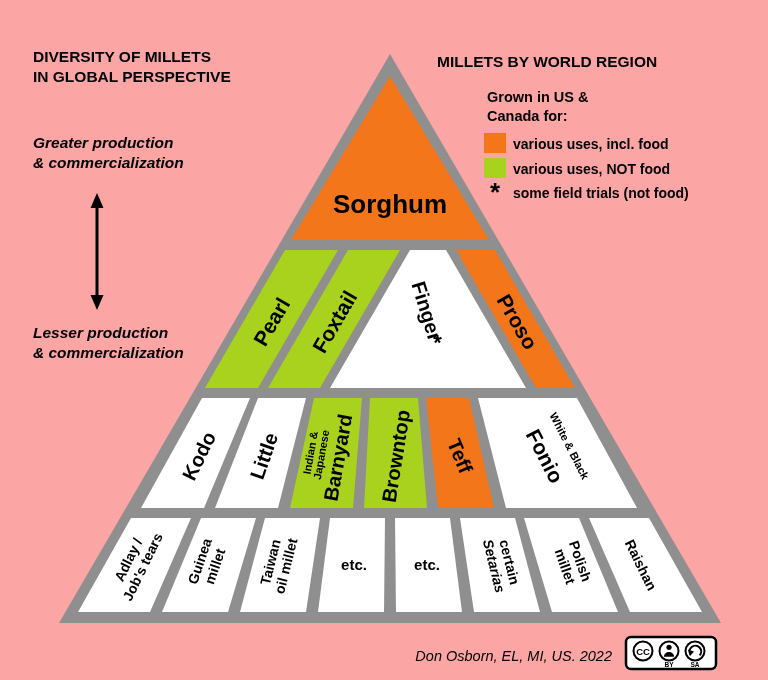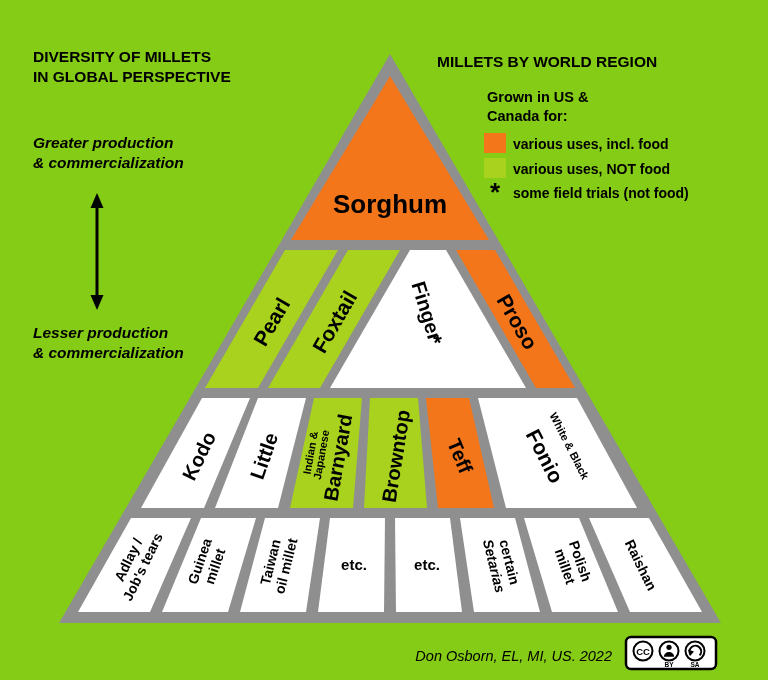--- a/index.html
+++ b/index.html
@@ -1,16 +1,16 @@
 <!DOCTYPE html>
 <html><head>
 <meta charset="utf-8">
 <style>
   html,body{margin:0;padding:0;background:#ffffff;}
-  .stage{width:768px;height:680px;position:relative;background:#84cc16;overflow:hidden;}
+  .stage{width:768px;height:680px;position:relative;background:#fca5a5;overflow:hidden;}
   svg{display:block;}
   text{font-family:"Liberation Sans",sans-serif;fill:#000000;}
   .h-bold{font-size:15.5px;font-weight:bold;}
   .italic-note{font-size:15.5px;font-weight:bold;font-style:italic;}
   .legend-title{font-size:14.5px;font-weight:bold;}
   .legend-label{font-size:14px;font-weight:bold;}
   .legend-star{font-size:26px;font-weight:bold;text-anchor:middle;}
   .cell-xl{font-size:26px;font-weight:bold;text-anchor:middle;}
   .cell-lg{font-size:21px;font-weight:bold;text-anchor:middle;}
   .cell-md{font-size:20px;font-weight:bold;text-anchor:middle;}

